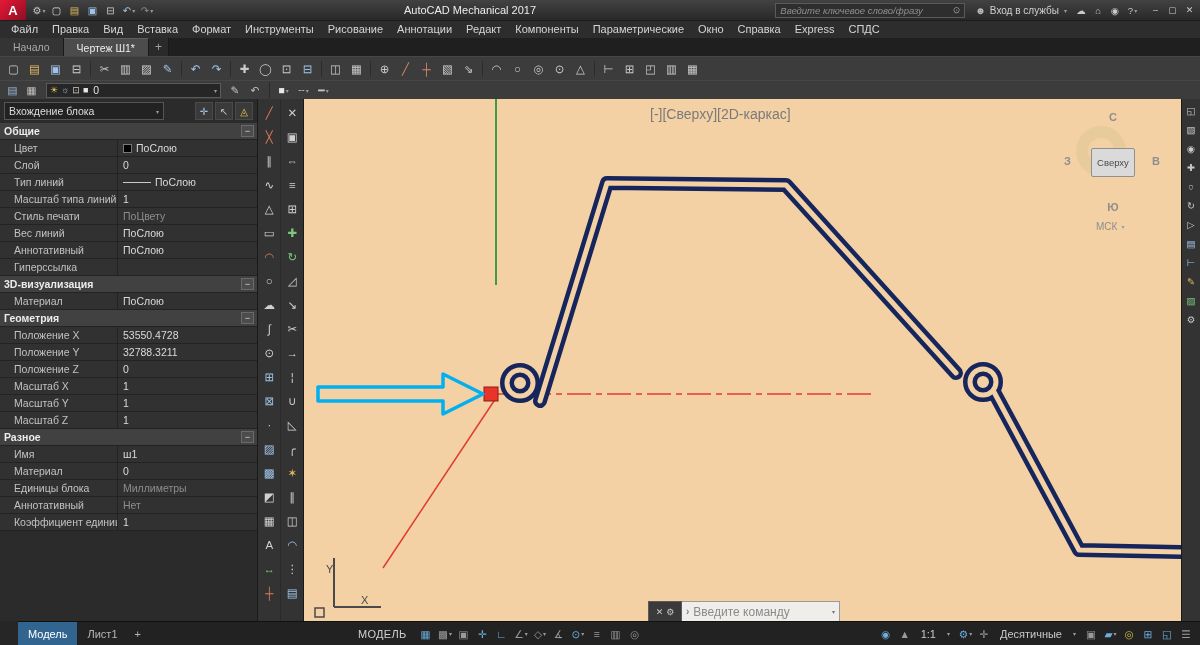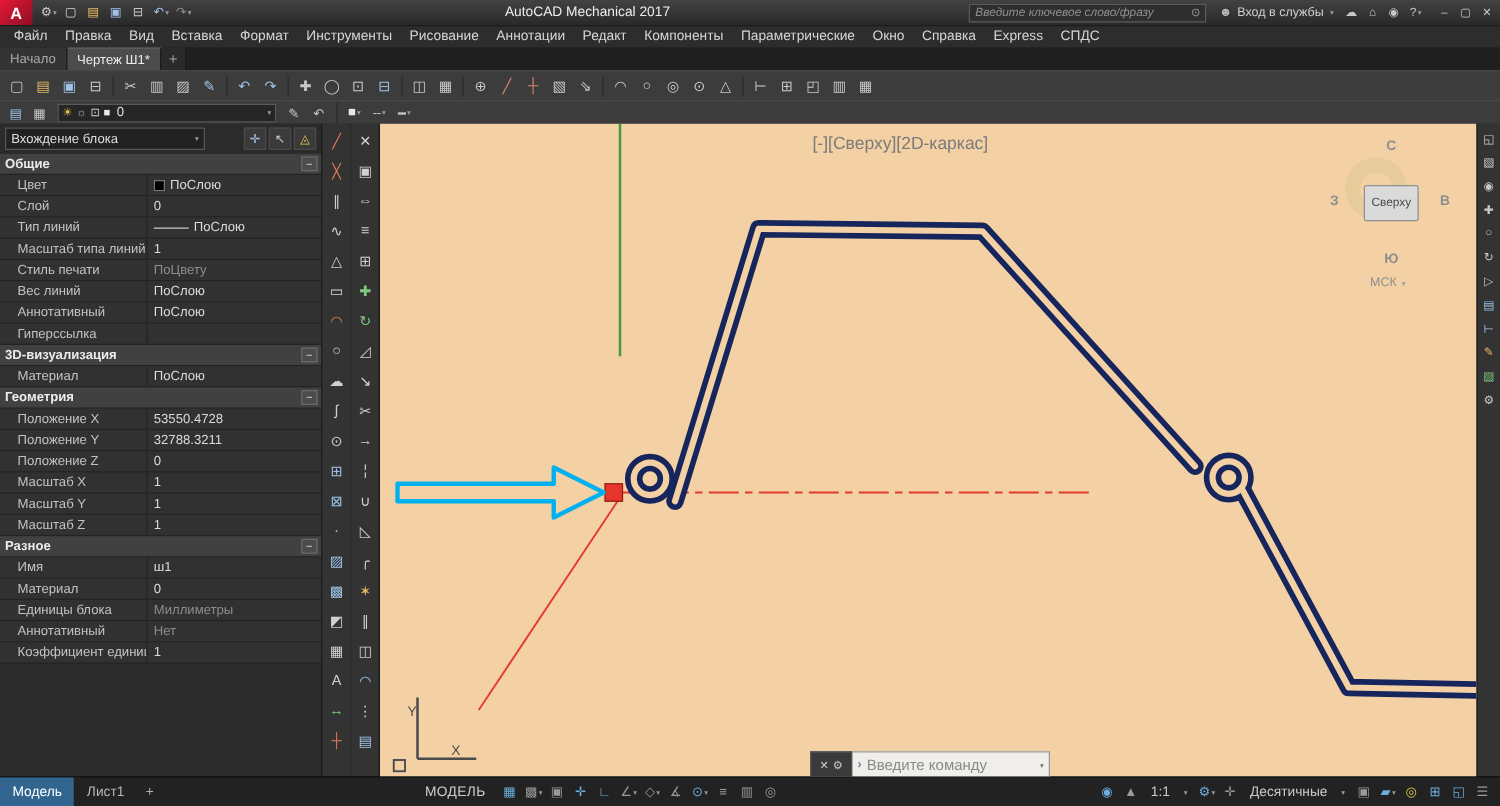--- a/index.html
+++ b/index.html
@@ -22,21 +22,21 @@
   .tb-right .tbi { width:17px; height:16px; font-size:9.5px; }
   .winbtns { display:flex; margin-left:6px; margin-right:2px; }
   .winbtns .wb { width:17px; height:16px; display:flex; align-items:center; justify-content:center; color:#c9c9c9; font-size:9px; }
 
   
   .menubar { flex:0 0 17px; background:#2d2d2d; display:flex; align-items:center; padding-left:4px; border-top:1px solid #1c1c1c; }
   .menu-item { padding:0 7px; font-size:11px; color:#d6d6d6; line-height:17px; white-space:nowrap; }
 
   
   .tabbar { flex:0 0 18px; background:#1f1f1f; display:flex; align-items:stretch; }
-  .ftab { padding:0 8px; font-size:10.5px; display:flex; align-items:center; color:#a8a8a8; background:#343434; border-right:1px solid #1a1a1a; white-space:nowrap;text-align:center; }
+  .ftab { padding:0 13px; font-size:10.5px; display:flex; align-items:center; color:#a8a8a8; background:#343434; border-right:1px solid #1a1a1a; white-space:nowrap;text-align:center; }
   .ftab.active { background:#4c4c4c; color:#ededed; border-top:1px solid #5f5f5f; }
   .ftab-add { width:20px; display:flex; align-items:center; justify-content:center; color:#a0a0a0; font-size:12px; background:#2a2a2a; border-right:1px solid #1a1a1a; }
 
   
   .tb-row { background:#3c3c3c; display:flex; align-items:center; padding:0 3px; border-top:1px solid #474747; }
   .tb1 { flex:0 0 24px; height:24px; }
   .tb2 { flex:0 0 19px; height:19px; gap:1px; }
   .tbi { width:21px; height:20px; display:flex; align-items:center; justify-content:center; font-size:11.5px; color:#c9c9c9; flex:0 0 auto; }
   .tb2 .tbi { height:17px; width:19px; font-size:10.5px; }
   .caret { font-size:6px; color:#9a9a9a; margin-left:1px; }
@@ -101,21 +101,21 @@
   .cmd-main { width:158px; background:rgba(240,240,240,.92); border:1px solid #9a9a9a; border-left:none; display:flex; align-items:center; padding:0 4px; gap:4px; }
   .cmd-arrow { color:#6a88a8; font-size:10px; font-weight:bold; }
   .cmd-text { color:#8a8a8a; font-size:12px; flex:1; white-space:nowrap; overflow:hidden; }
   .cmd-main .caret { color:#777; }
 
   
   .right-tools { flex:0 0 19px; width:19px; background:#333; border-left:1px solid #1a1a1a; display:flex; flex-direction:column; align-items:center; padding-top:3px; gap:2px; }
   .rti { width:17px; height:17px; display:flex; align-items:center; justify-content:center; font-size:9.5px; color:#c9c9c9; }
 
   
-  .statusbar { flex:0 0 23px; background:#222; display:flex; align-items:center; border-top:1px solid #111; font-size:11px; }
+  .statusbar { flex:0 0 23px; background:#222; display:flex; align-items:center; border-top:1px solid #111; font-size:11px;margin-left:18px; }
   .sb-tab { height:23px; display:flex; align-items:center; padding:0 10px; color:#b5b5b5; }
   .sb-tab.active { background:#31658f; color:#fff; }
   .sb-addtab { padding:0 7px; color:#b5b5b5; }
   .sb-mode { margin-left:210px; color:#cfcfcf; letter-spacing:.3px; white-space:nowrap; }
   .sb-icons { display:flex; align-items:center; margin-left:10px; }
   .sbi { height:19px; min-width:19px; padding:0 2px; display:flex; align-items:center; justify-content:center; font-size:10.5px; }
   .sb-right { margin-left:auto; display:flex; align-items:center; gap:1px; padding-right:4px; }
   .sb-label { color:#c9c9c9; display:flex; align-items:center; gap:10px; padding:0 5px; white-space:nowrap; }
 </style>
 </head>

